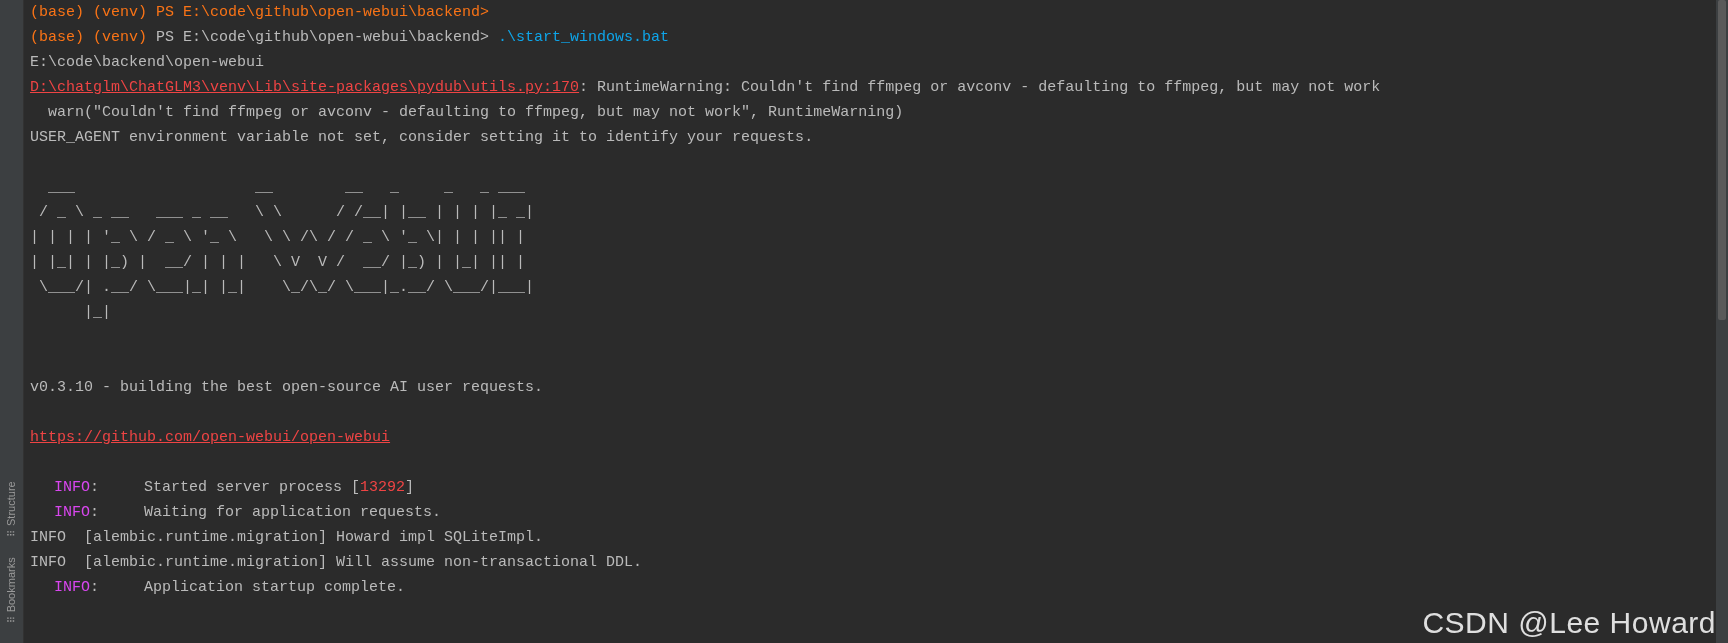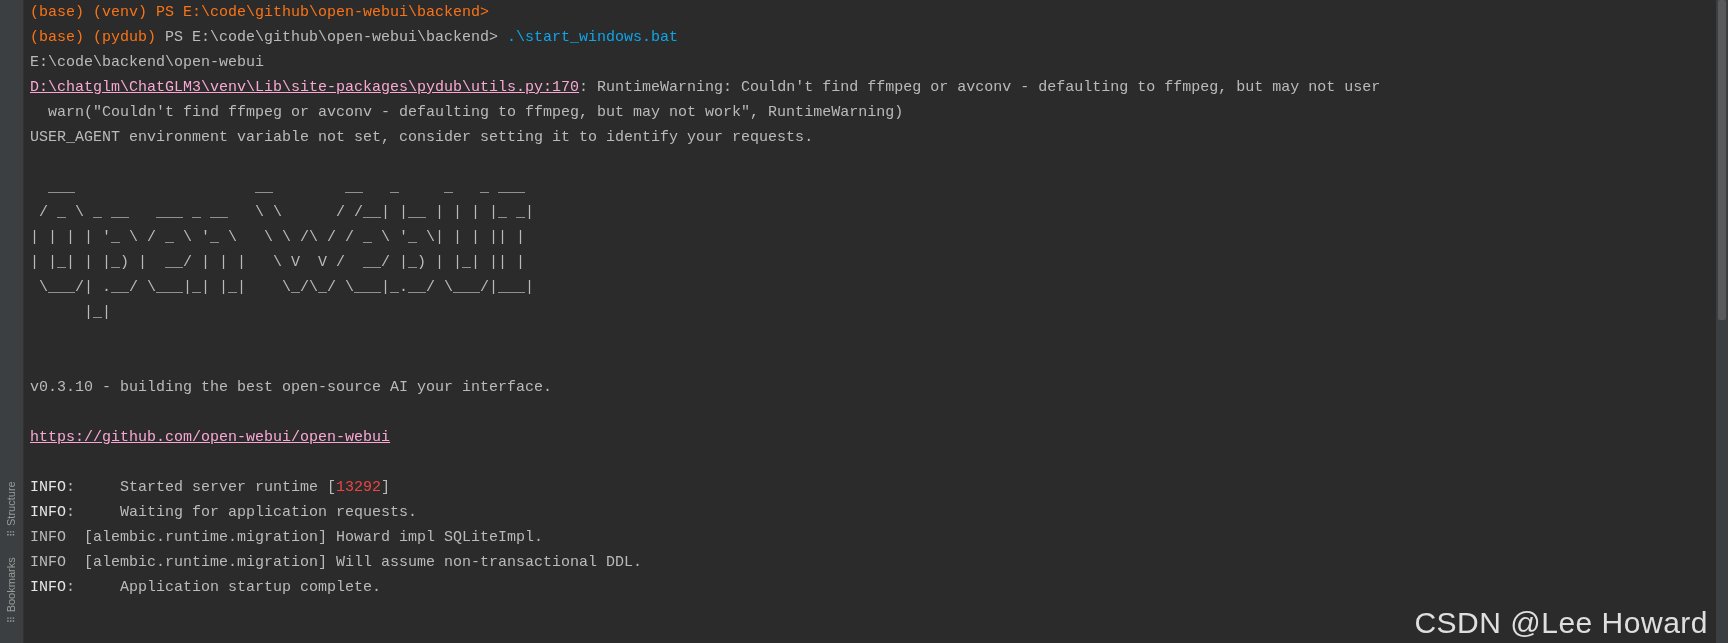--- a/index.html
+++ b/index.html
@@ -46,27 +46,27 @@
     background: #2b2b2b;
     padding: 0 6px;
     overflow: hidden;
   }
   .terminal {
     white-space: pre;
     color: #bababa;
   }
   .gray  { color: #f97316; }
   .cmd   { color: #0ea5e9; } 
-  .link  { color: #f9a8d4; text-decoration: underline; }
-  .green { color: #e5e5e5; }
+  .link  { color: #ef4444; text-decoration: underline; }
+  .green { color: #d946ef; margin-left: 24px; }
   .num   { color: #ef4444; }
   .white { color: #bbbbbb; text-align: right; }
   .watermark {
     position: absolute;
-    right: 20px;
+    right: 12px;
     bottom: 8px;
     color: rgba(255,255,255,.85);
     font-family: sans-serif;
     font-size: 30px;
     letter-spacing: .5px;
     pointer-events: none;
   }
   .scrollbar {
     position: absolute;
     right: 0;
@@ -94,39 +94,39 @@
     <span>Structure</span>
   </div>
   <div class="sidebar-tab">
     <span class="icon">⠿</span>
     <span>Bookmarks</span>
   </div>
 </div>
 
 <div class="terminal-wrap">
 <div class="terminal"><span class="gray">(base) (venv) PS E:\code\github\open-webui\backend&gt;</span>
-<span class="gray">(base) (pydub) </span><span class="white">PS E:\code\github\open-webui\backend&gt; </span><span class="cmd">.\start_windows.bat</span>
+<span class="gray">(base) (venv) </span><span class="white">PS E:\code\github\open-webui\backend&gt; </span><span class="cmd">.\start_windows.bat</span>
 <span>E:\code\backend\open-webui</span>
-<span class="link">D:\chatglm\ChatGLM3\venv\Lib\site-packages\pydub\utils.py:170</span><span>: RuntimeWarning: Couldn't find ffmpeg or avconv - defaulting to ffmpeg, but may not user</span>
+<span class="link">D:\chatglm\ChatGLM3\venv\Lib\site-packages\pydub\utils.py:170</span><span>: RuntimeWarning: Couldn't find ffmpeg or avconv - defaulting to ffmpeg, but may not work</span>
 <span>  warn("Couldn't find ffmpeg or avconv - defaulting to ffmpeg, but may not work", RuntimeWarning)</span>
 <span>USER_AGENT environment variable not set, consider setting it to identify your requests.</span>
 
 <span>  ___                    __        __   _     _   _ ___</span>
 <span> / _ \ _ __   ___ _ __   \ \      / /__| |__ | | | |_ _|</span>
 <span>| | | | '_ \ / _ \ '_ \   \ \ /\ / / _ \ '_ \| | | || |</span>
 <span>| |_| | |_) |  __/ | | |   \ V  V /  __/ |_) | |_| || |</span>
 <span> \___/| .__/ \___|_| |_|    \_/\_/ \___|_.__/ \___/|___|</span>
 <span>      |_|</span>
 
 
-<span>v0.3.10 - building the best open-source AI your interface.</span>
+<span>v0.3.10 - building the best open-source AI user requests.</span>
 
 <span class="link">https://github.com/open-webui/open-webui</span>
 
-<span class="green">INFO</span><span>:     </span><span>Started server runtime [</span><span class="num">13292</span><span>]</span>
+<span class="green">INFO</span><span>:     </span><span>Started server process [</span><span class="num">13292</span><span>]</span>
 <span class="green">INFO</span><span>:     </span><span>Waiting for application requests.</span>
 <span>INFO  [alembic.runtime.migration] Howard impl SQLiteImpl.</span>
 <span>INFO  [alembic.runtime.migration] Will assume non-transactional DDL.</span>
 <span class="green">INFO</span><span>:     </span><span>Application startup complete.</span></div>
 
   <div class="scrollbar">
     <div class="scrollbar-thumb"></div>
   </div>
 
   <div class="watermark">CSDN @Lee Howard</div>

